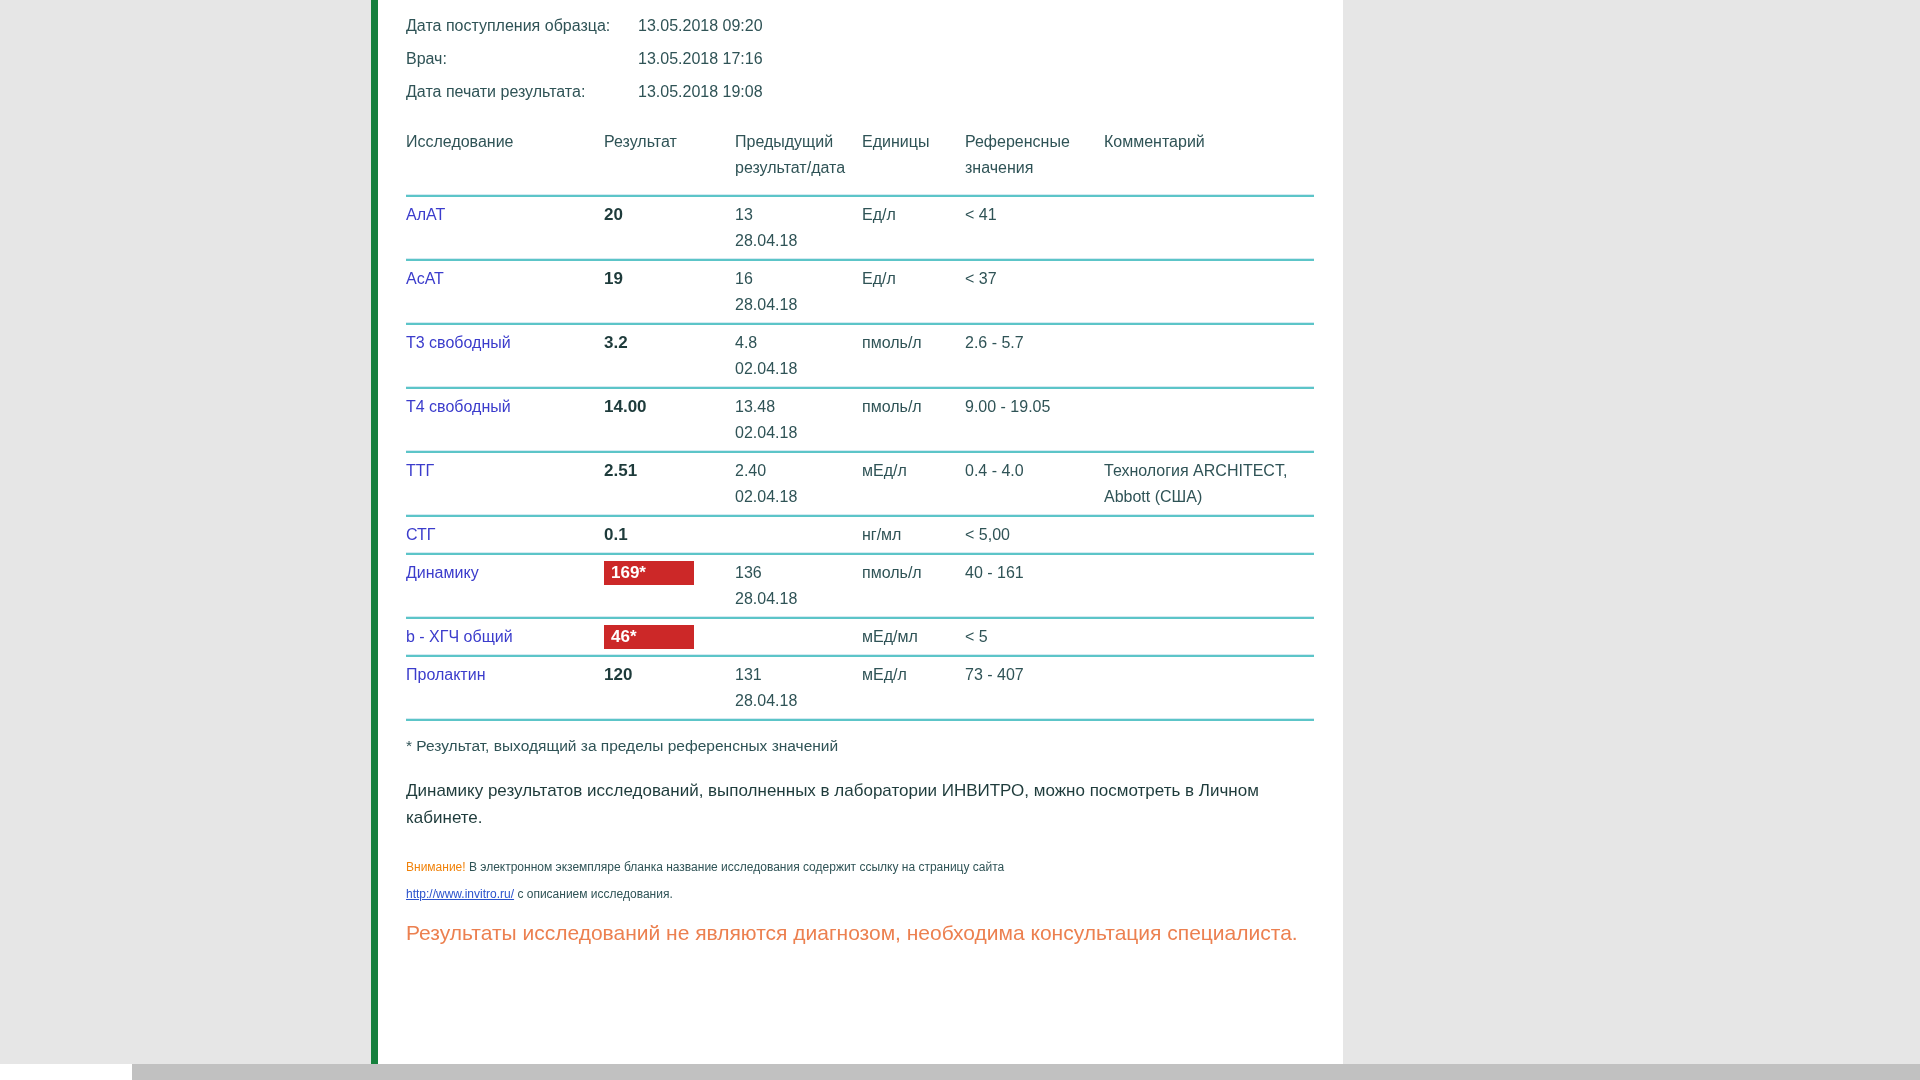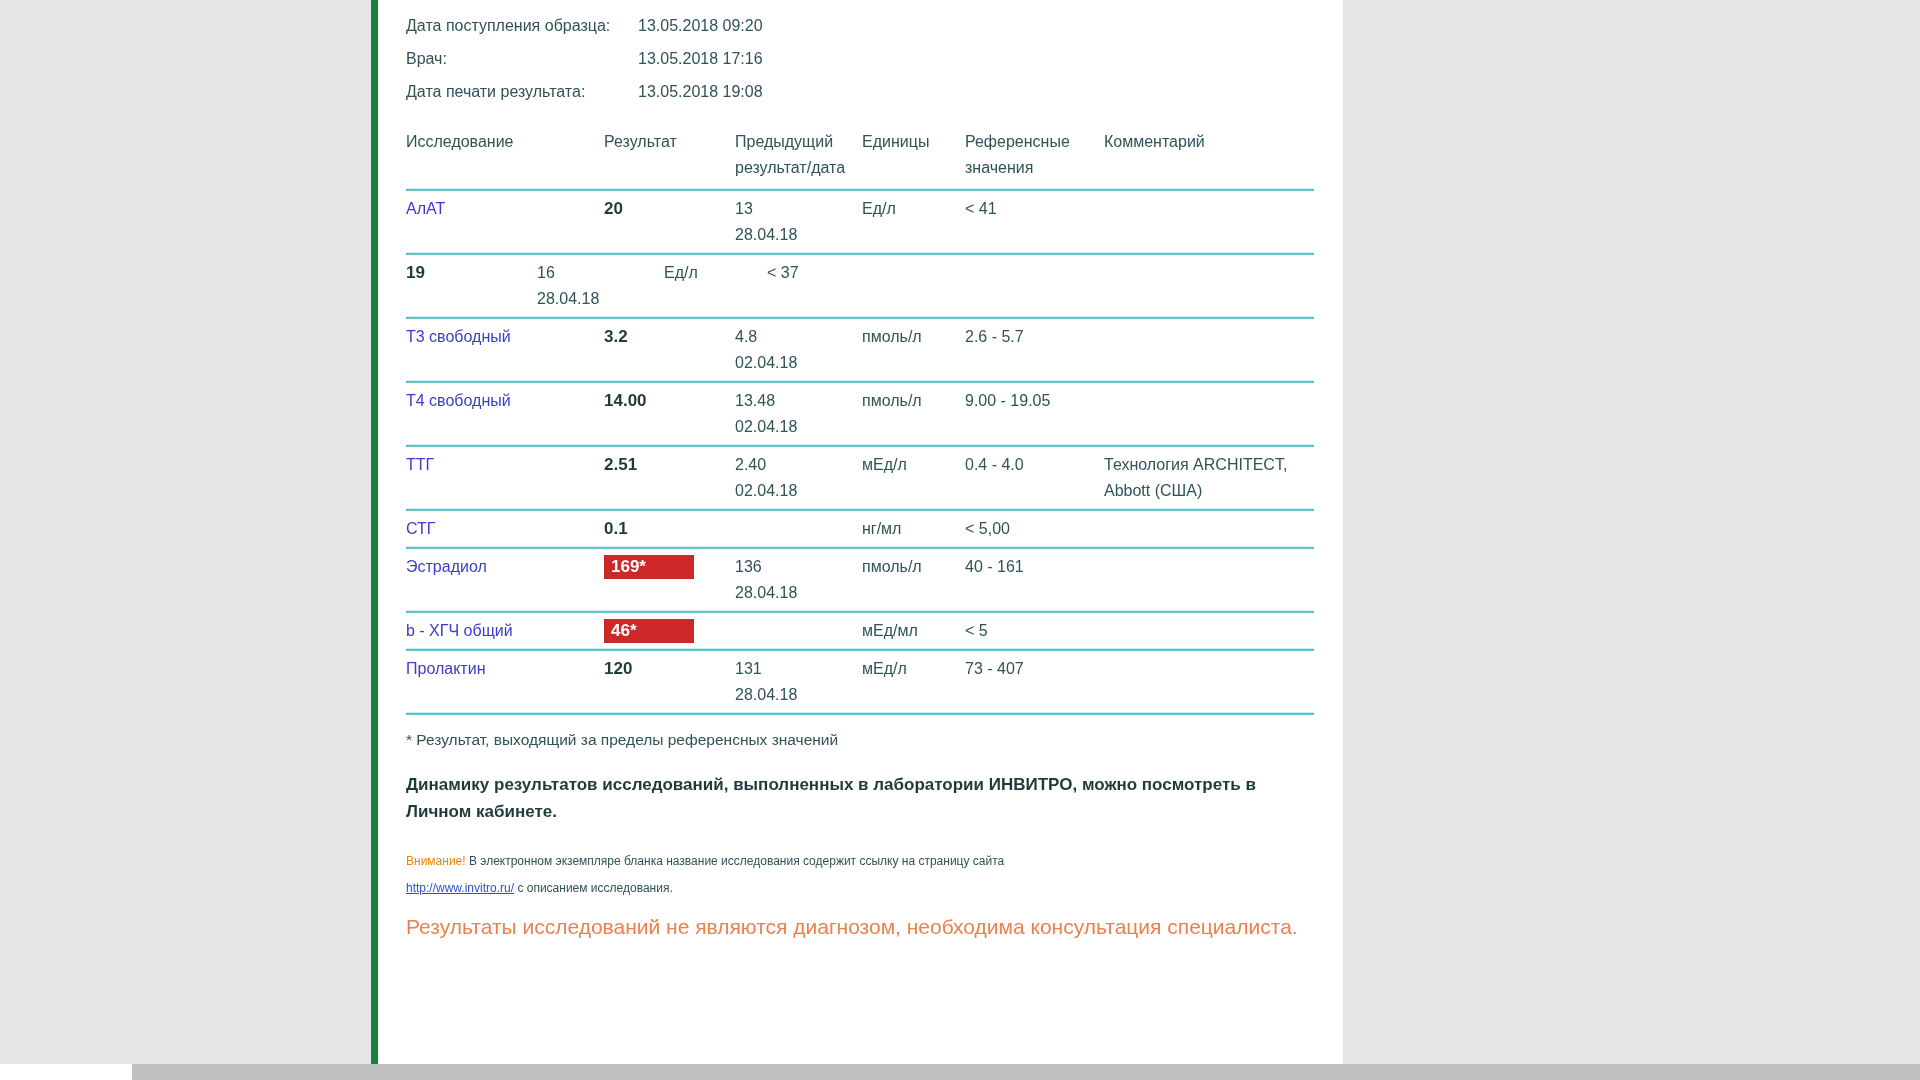--- a/index.html
+++ b/index.html
@@ -15,21 +15,21 @@
   }
   .content { padding:9px 0 0 28px; }
 
   
   .meta-row { display:flex; line-height:33px; font-size:16px; }
   .meta-label { width:232px; color:var(--text,#2f5356); }
   .meta-value { color:var(--text,#2f5356); }
 
   
   .results-table { width:908px; margin-top:21px; }
-  .thead { display:flex; padding-bottom:7px; }
+  .thead { display:flex; padding-bottom:13px; }
   .trow  { display:flex; padding:5px 0 4px; }
   .c { font-size:16px; line-height:26px; color:var(--text,#2f5356); }
   .c1 { width:198px; color:var(--test-blue,#3b3ccc); padding-right:8px; }
   .c2 { width:131px; }
   .c3 { width:127px; }
   .c4 { width:103px; }
   .c5 { width:139px; }
   .c6 { width:210px; }
   .thead .c1, .thead .c2, .thead .c3, .thead .c4, .thead .c5, .thead .c6 { color:var(--text,#2f5356); }
   .result { font-weight:bold; color:var(--result-dark,#1e3b3b); font-size:17px; }
@@ -40,21 +40,21 @@
   .divider {
     height:2px; background:#ffffff;
     border-top:1px solid #d4eaf2;
     border-bottom:2px solid var(--teal-line,#5cc5c8);
   }
 
   
   .footnote { margin-top:16px; font-size:15.5px; color:var(--text,#2f5356); }
   .dynamics {
     margin-top:22px; max-width:880px;
-    font-size:17px; font-weight:bold; line-height:27px;
+    font-size:17px; font-weight:normal; line-height:27px;
     color:var(--result-dark,#1e3b3b);
   }
   .attention { margin-top:23px; max-width:840px; font-size:12px; line-height:27px; color:var(--text,#2f5356); }
   .attention-label { color:var(--orange,#f0820a); }
   .invitro-link { color:var(--link-blue,#2a52cc); text-decoration:underline; cursor:pointer; }
   .disclaimer { margin-top:13px; font-size:21px; color:var(--orange-soft,#ec8050); }
 
   
   .bottom-corner { position:absolute; left:0; bottom:0; width:132px; height:16px; background:#ffffff; }
   .bottom-bar { position:absolute; left:132px; right:0; bottom:0; height:16px; background:#c1c1c1; }
@@ -98,20 +98,21 @@
       <div>13</div>
       <div>28.04.18</div>
     </div>
     <div class="c c4">Ед/л</div>
     <div class="c c5">&lt; 41</div>
     <div class="c c6"></div>
   </div>
   <div class="divider"></div>
 
   <div class="trow">
+    <div class="c c1">АсАТ</div>
     <div class="c c2"><span class="result">19</span></div>
     <div class="c c3">
       <div>16</div>
       <div>28.04.18</div>
     </div>
     <div class="c c4">Ед/л</div>
     <div class="c c5">&lt; 37</div>
     <div class="c c6"></div>
   </div>
   <div class="divider"></div>
@@ -162,21 +163,21 @@
       <div></div>
       <div></div>
     </div>
     <div class="c c4">нг/мл</div>
     <div class="c c5">&lt; 5,00</div>
     <div class="c c6"></div>
   </div>
   <div class="divider"></div>
 
   <div class="trow">
-    <div class="c c1">Эстрадиол</div>
+    <div class="c c1">Динамику</div>
     <div class="c c2"><span class="result flagged">169*</span></div>
     <div class="c c3">
       <div>136</div>
       <div>28.04.18</div>
     </div>
     <div class="c c4">пмоль/л</div>
     <div class="c c5">40 - 161</div>
     <div class="c c6"></div>
   </div>
   <div class="divider"></div>

